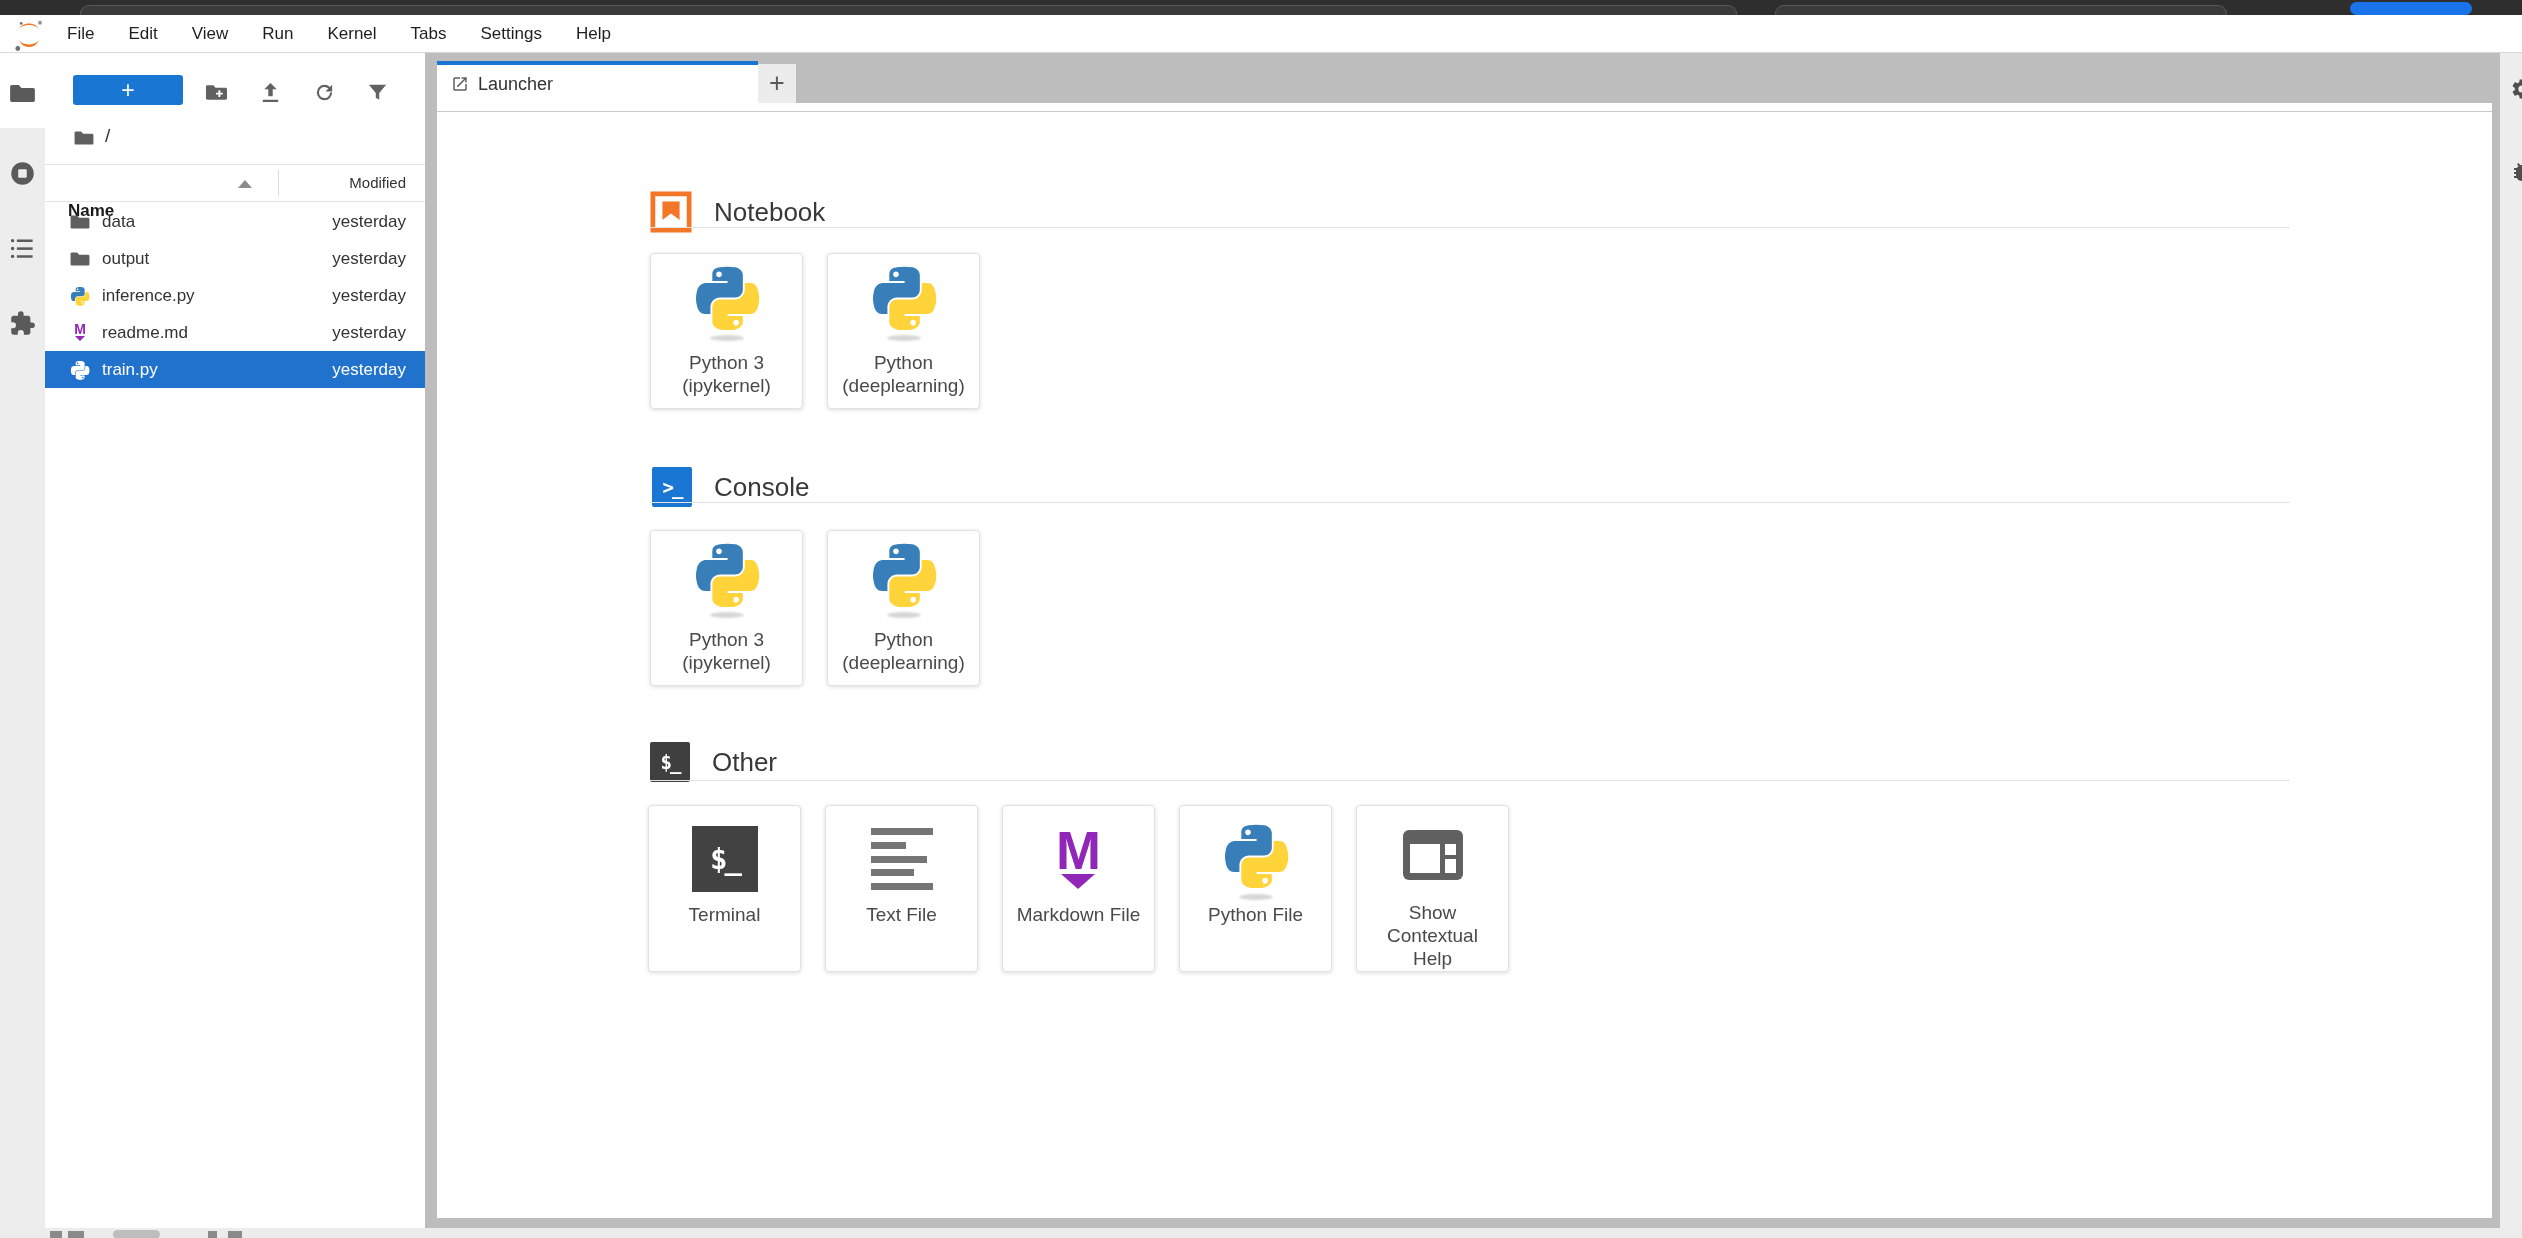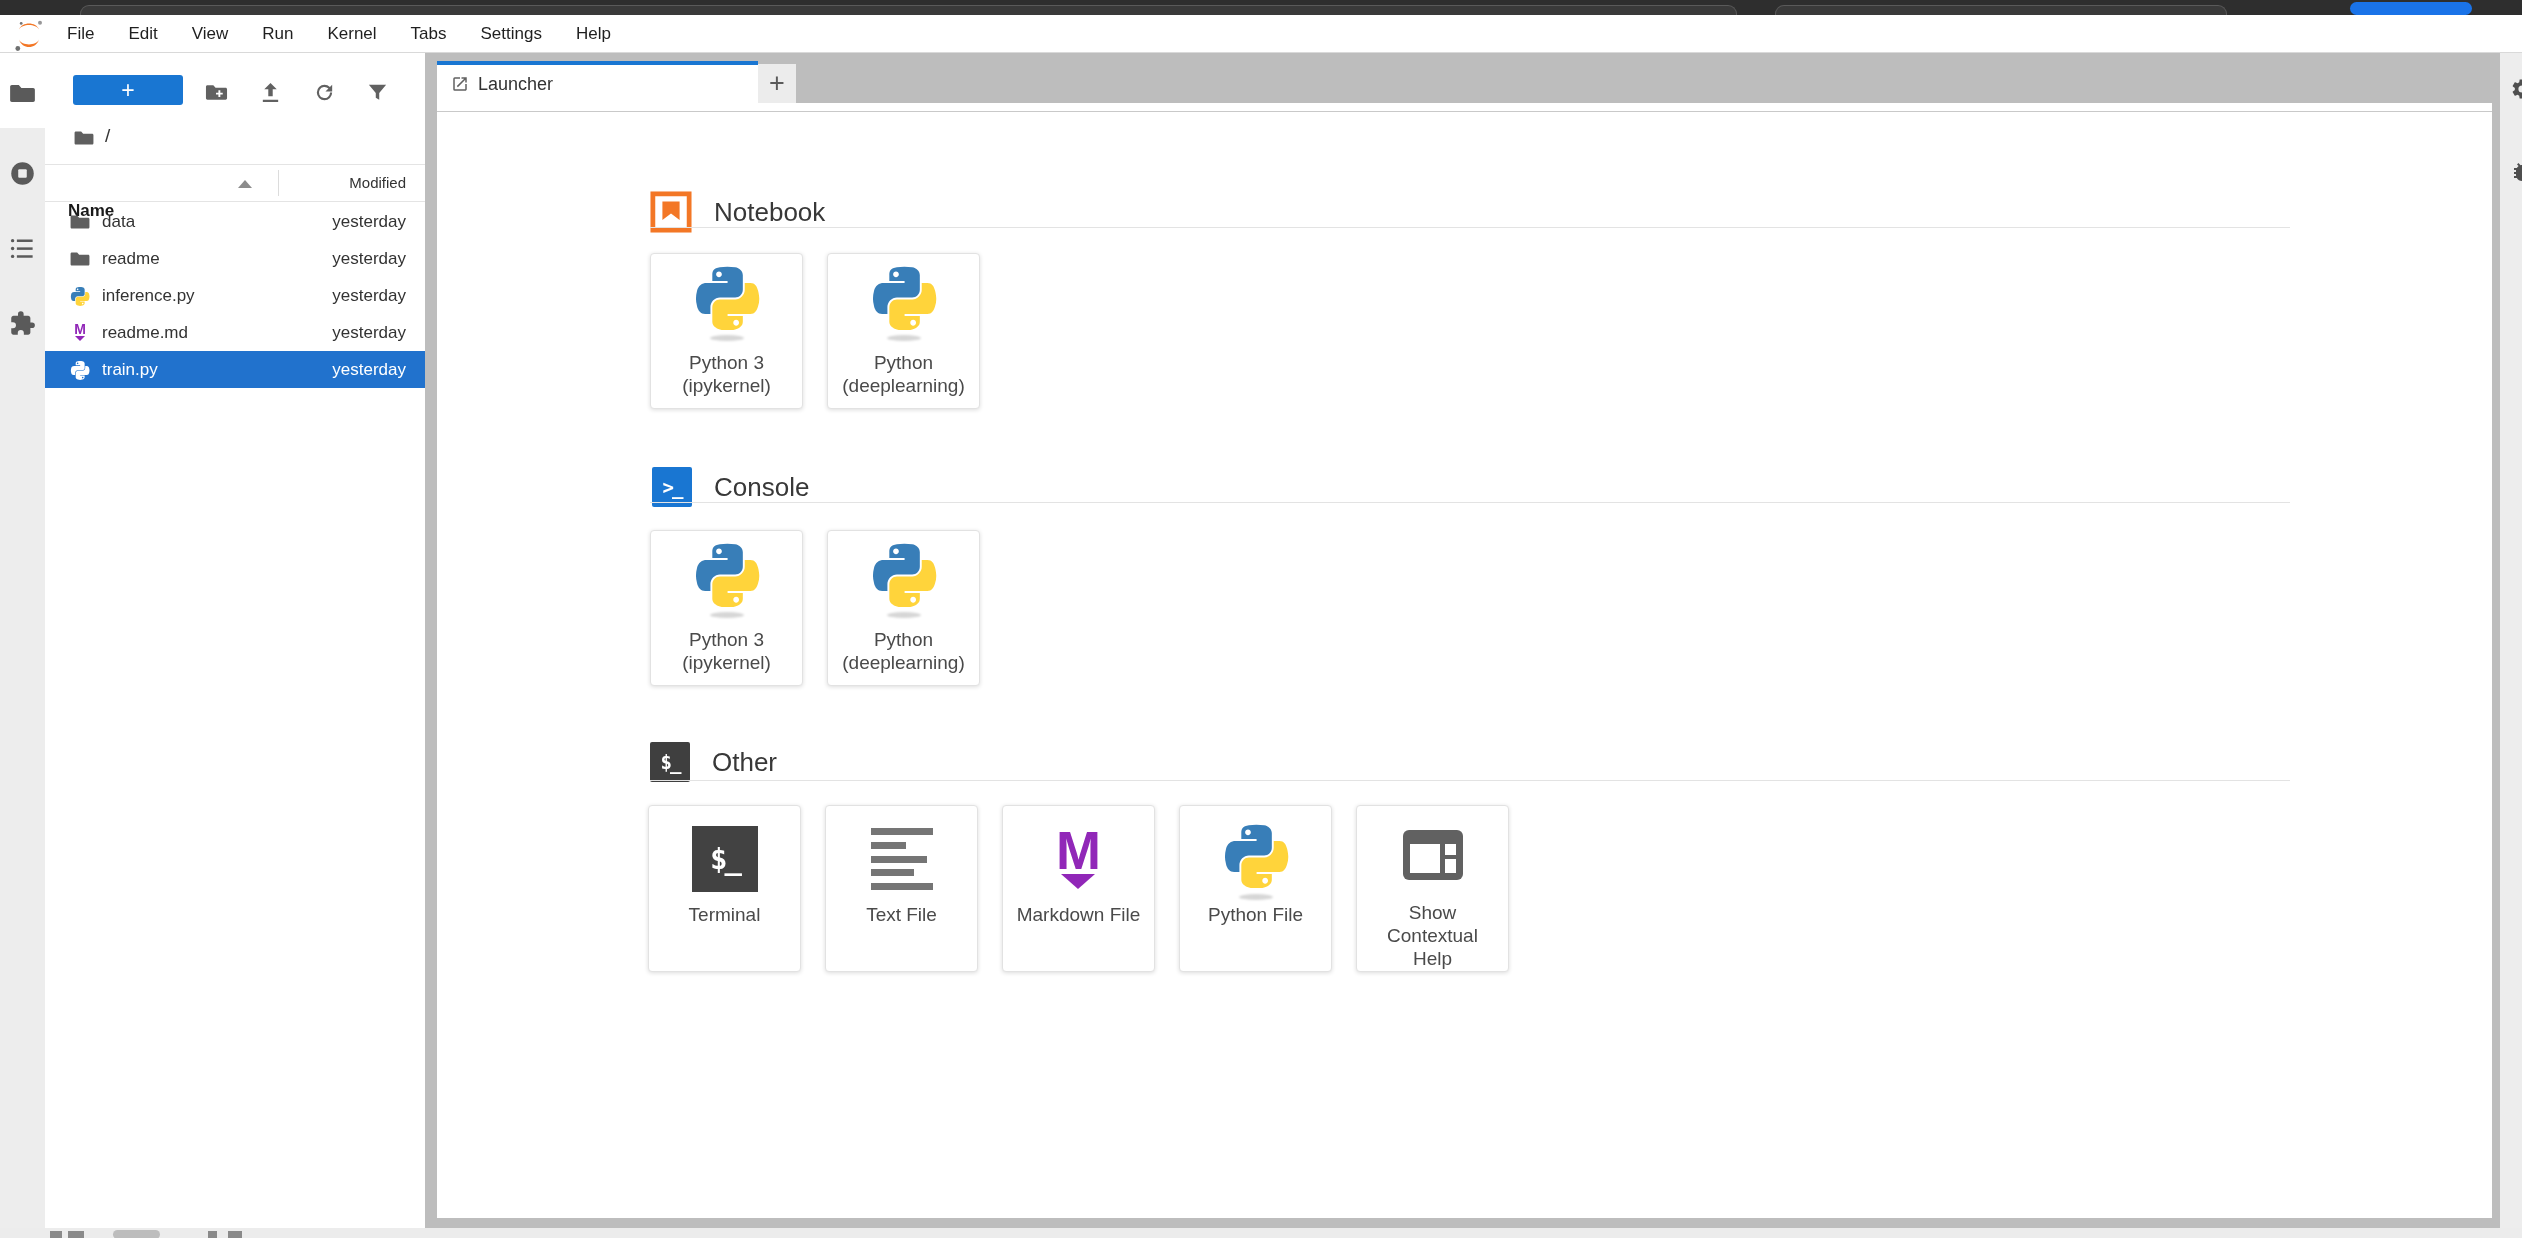--- a/index.html
+++ b/index.html
@@ -258,21 +258,21 @@
           </span>
         <span class="fb-fname">data</span>
         <span class="fb-fmod">yesterday</span>
       </div>
       <div class="fb-row">
         <span class="fb-ric" style="color:#5f5f5f;">
             <svg viewBox="0 0 24 21">
               <use href="#i-folder"></use>
             </svg>
           </span>
-        <span class="fb-fname">readme</span>
+        <span class="fb-fname">output</span>
         <span class="fb-fmod">yesterday</span>
       </div>
       <div class="fb-row">
         <span class="fb-ric py">
             <svg viewBox="8 0 110 102">
               <use href="#i-pylogo"></use>
             </svg>
           </span>
         <span class="fb-fname">inference.py</span>
         <span class="fb-fmod">yesterday</span>

